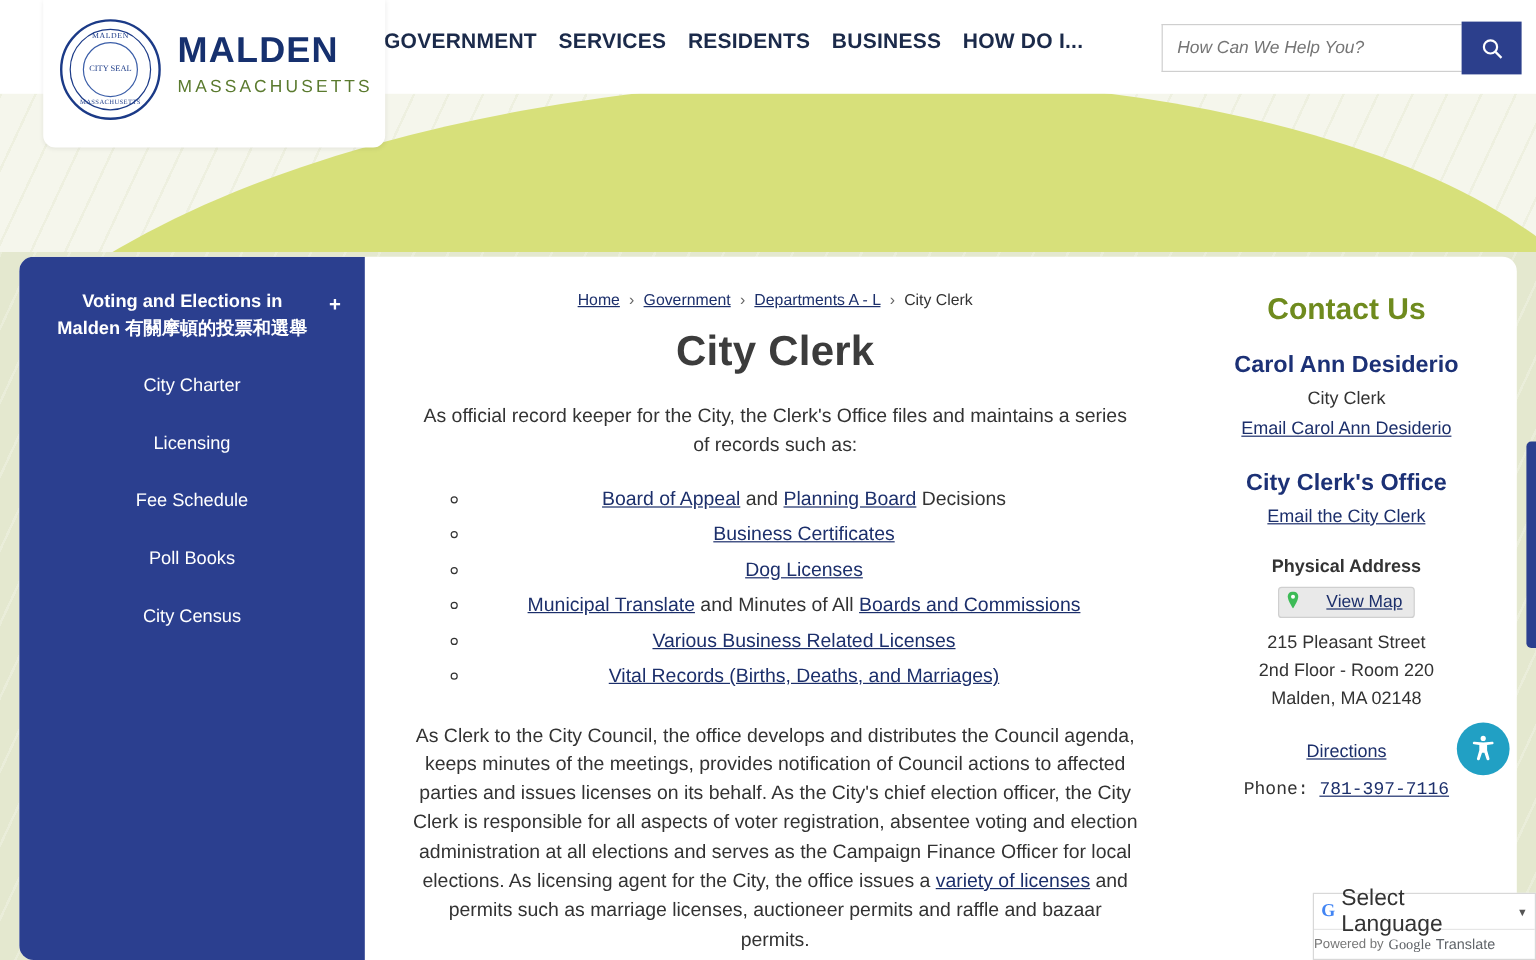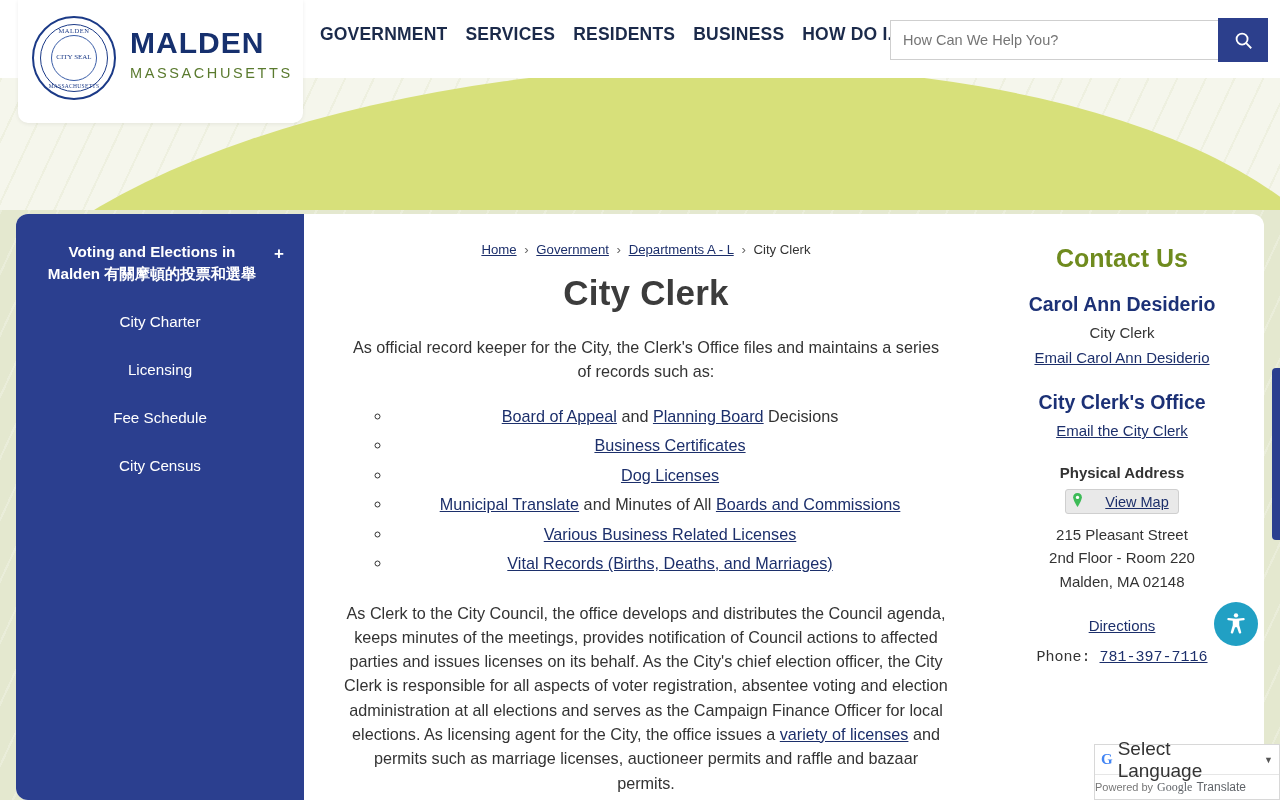--- a/index.html
+++ b/index.html
@@ -11,21 +11,21 @@
     overflow: hidden;
     position: relative;
   }
 
   
   .header {
     position: absolute; top: 0; left: 0; width: 1280px; height: 78px;
     background: #ffffff; z-index: 20;
   }
   .logo-card {
-    position: absolute; left: 18px; top: 0; width: 285px; height: 123px;
+    position: absolute; left: 36px; top: 0; width: 285px; height: 123px;
     background: #ffffff; border-radius: 0 0 10px 10px;
     display: flex; align-items: flex-start; padding-top: 16px; padding-left: 14px;
     box-shadow: 0 1px 4px rgba(0,0,0,0.07);
     z-index: 30;
   }
   .seal {
     width: 84px; height: 84px; border-radius: 50%;
     border: 2px solid #1b3a87;
     display: flex; align-items: center; justify-content: center;
     position: relative; flex: none;
@@ -66,22 +66,22 @@
     display: flex; align-items: center; gap: 18px;
     font-size: 17.5px; font-weight: bold; color: #1b2a4a; letter-spacing: 0.2px;
   }
   .nav-item { cursor: pointer; white-space: nowrap; }
 
   .search-wrap {
     position: absolute; right: 12px; top: 18px;
     display: flex; align-items: center;
   }
   .search-input {
-    width: 328px; height: 40px; border: 1px solid #cfcfcf; border-right: none;
-    padding: 0 12px; font-size: 14.5px; color: #555; 
+    width: 250px; height: 40px; border: 1px solid #cfcfcf; border-right: none;
+    padding: 0 12px; font-size: 14.5px; color: #555; font-style: italic;
     font-family: "Liberation Sans", sans-serif;
     background: #fff; outline: none;
   }
   .search-btn {
     width: 50px; height: 44px; background: #2c3f8c; border: none;
     display: flex; align-items: center; justify-content: center; cursor: pointer;
   }
 
   
   .hero {
@@ -257,20 +257,21 @@
 <div class="card">
 
   <div class="sidebar">
     <div class="side-item first">
       <span>Voting and Elections in Malden 有關摩頓的投票和選舉</span>
       <span class="side-plus">+</span>
     </div>
     <div class="side-item">City Charter</div>
     <div class="side-item">Licensing</div>
     <div class="side-item">Fee Schedule</div>
+    <div class="side-item">Poll Books</div>
     <div class="side-item">City Census</div>
   </div>
 
   <div class="main">
     <div class="breadcrumb">
       <a href="#">Home</a>
       <span class="sep">›</span>
       <a href="#">Government</a>
       <span class="sep">›</span>
       <a href="#">Departments A - L</a>

